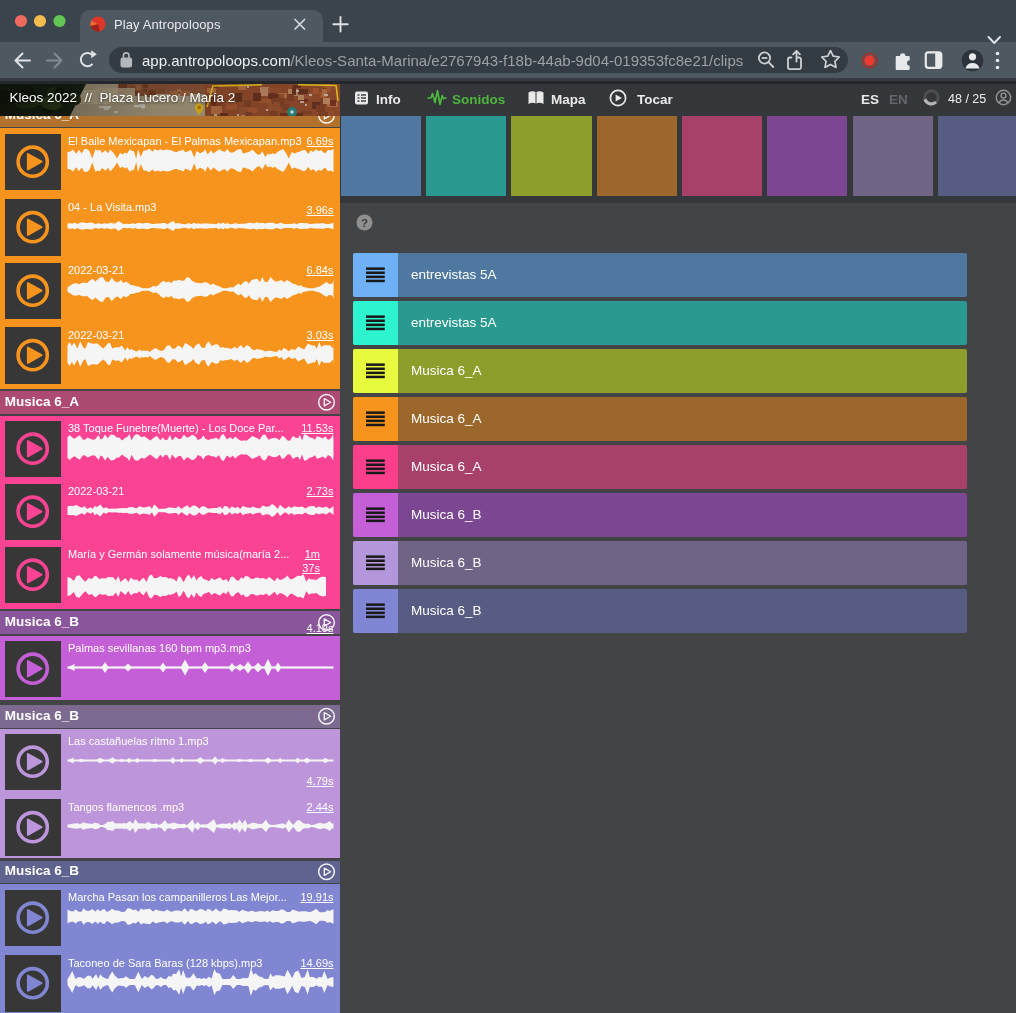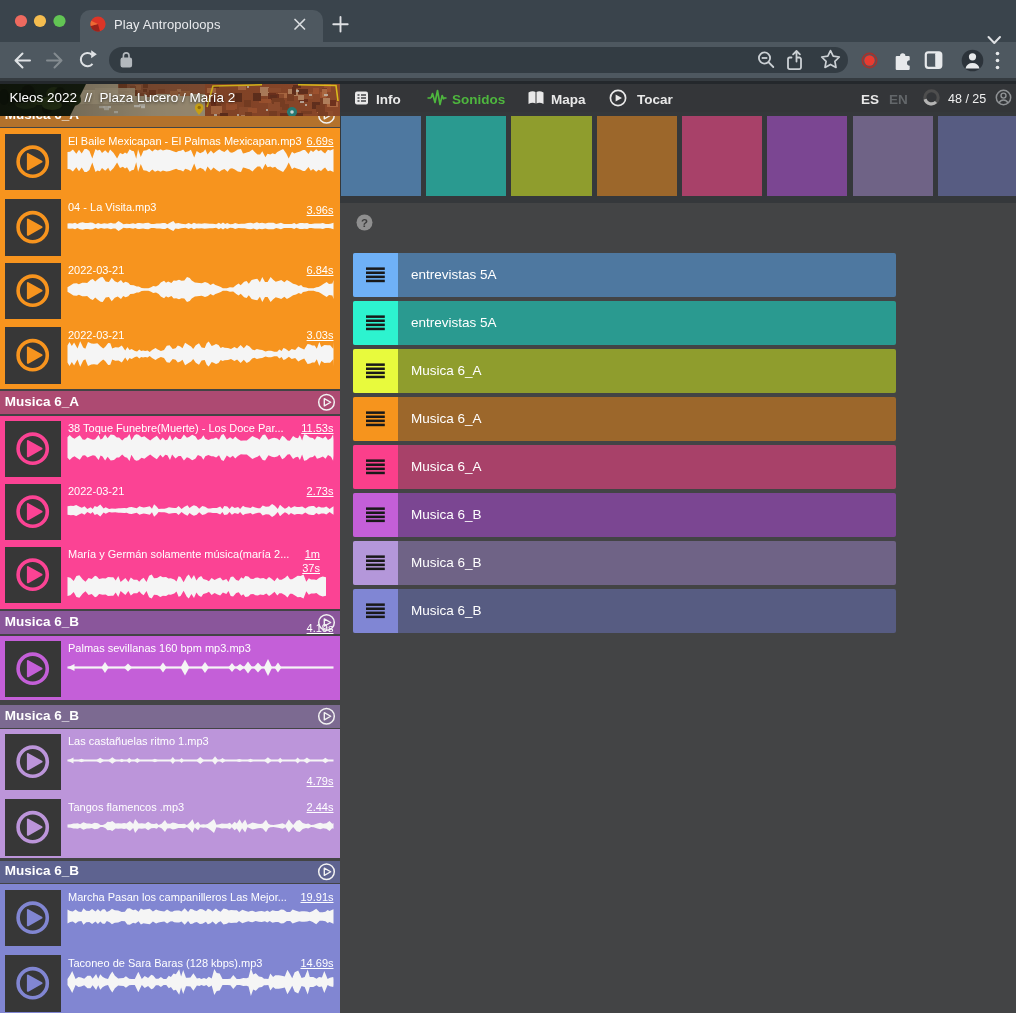--- a/index.html
+++ b/index.html
@@ -21,32 +21,33 @@
 .tabtxt {top:91.5px;font-size:13.5px;font-weight:700;color:#e9e9e9;}
 .band {left:0;width:340px;z-index:5;}
 .band .bt {position:absolute;left:4.8px;font-size:13.5px;font-weight:bold;color:#fff;}
 .clips {left:0;width:340px;z-index:5;}
 .sq {position:absolute;left:4.5px;width:56.5px;height:56.5px;background:#373737;}
 .ct {position:absolute;left:68px;font-size:11px;color:#fff;white-space:nowrap;}
 .cd {position:absolute;right:682.5px;font-size:11px;color:#fff;text-decoration:underline;}
 .tile {top:116px;width:80.2px;height:80px;z-index:5;}
 #tilebg {left:340px;top:112px;width:676px;height:91px;background:#35383b;z-index:4;}
 #info1 {left:378.5px;top:211.5px;width:630px;font-size:12.5px;letter-spacing:-0.3px;color:#ececec;line-height:18.4px;z-index:5;}
-.row {left:353px;width:543px;height:43.5px;z-index:5;border-radius:2px;}
+.row {left:353px;width:614px;height:43.5px;z-index:5;border-radius:2px;}
 .rowsq {position:absolute;left:0;top:0;width:44.5px;height:43.5px;border-radius:2px 0 0 2px;}
 .rowtxt {position:absolute;left:58px;top:14px;font-size:13.5px;color:#fff;}
 </style></head><body>
 <div id="page">
 <div class="abs" id="tabbar"></div>
 <div class="abs" id="tab"></div>
 <div class="abs" id="tabtitle">Play Antropoloops</div>
 <div class="abs" id="toolbar"></div>
 <div class="abs" id="tbstrip1"></div>
 <div class="abs" id="tbstrip2"></div>
 <div class="abs" id="pill"></div>
+<div class="abs" id="url">app.antropoloops.com<span class="path">/Kleos-Santa-Marina/e2767943-f18b-44ab-9d04-019353fc8e21/clips</span></div>
 <div class="abs" id="appbar"></div>
 <div class="abs tabtxt" style="left:376px;">Info</div>
 <div class="abs tabtxt" style="left:452px;color:#4eb63e;">Sonidos</div>
 <div class="abs tabtxt" style="left:551px;">Mapa</div>
 <div class="abs tabtxt" style="left:637px;">Tocar</div>
 <div class="abs tabtxt" style="left:861px;font-weight:bold;">ES</div>
 <div class="abs tabtxt" style="left:889px;font-weight:bold;color:#63676a;">EN</div>
 <div class="abs" style="left:948px;top:92px;font-size:12.5px;font-weight:500;color:#f0f0f0;z-index:6;">48 / 25</div>
 <div class="abs" id="crumb">Kleos 2022&nbsp; //&nbsp; Plaza Lucero / María 2</div>
 <div class="abs band" style="top:104px;height:22.5px;background:#b3722c;">

